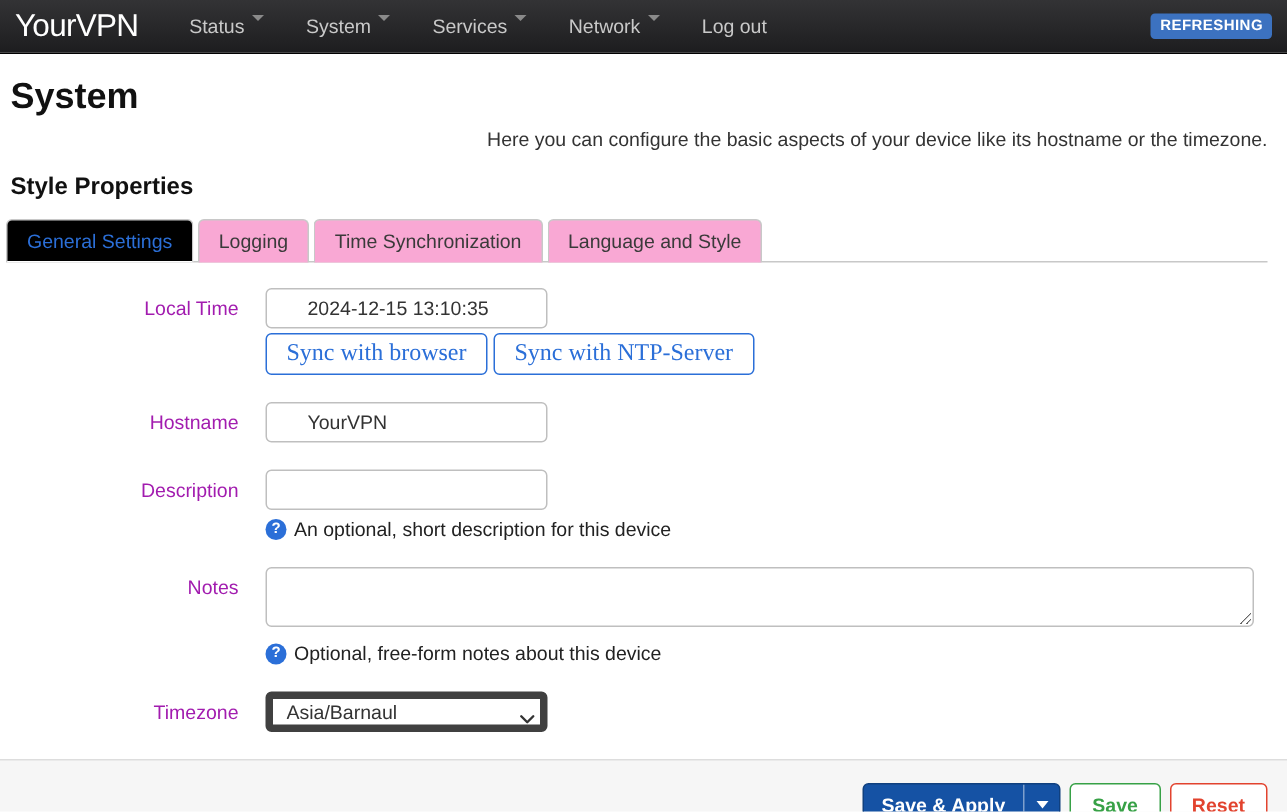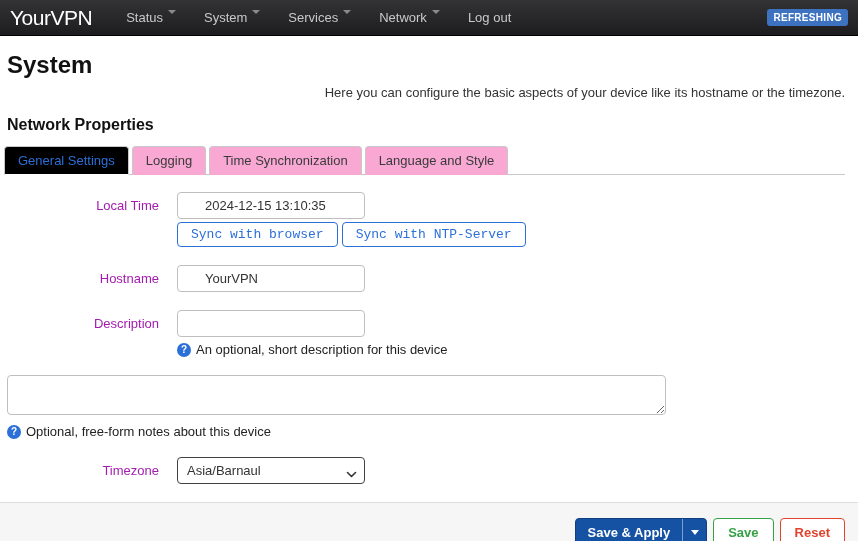--- a/index.html
+++ b/index.html
@@ -125,22 +125,22 @@
     color: #333;
     font-family: "Liberation Sans", sans-serif;
     background: #fff;
     outline: none;
   }
   .sync-row { display: flex; gap: 4px; margin-top: 3px; }
   .btn-sync {
     background: #fff;
     border: 1px solid #2b6fd8;
     color: #2b6fd8;
-    font-size: 13px;
-    font-family: Liberation Mono, monospace;
+    font-size: 16px;
+    font-family: Liberation Serif, serif;
     border-radius: 4px;
     padding: 4px 13px;
     cursor: pointer;
   }
   .help-line {
     display: flex;
     align-items: center;
     gap: 5px;
     margin-top: 5px;
     font-size: 13px;
@@ -168,21 +168,21 @@
     font-size: 13px;
     font-family: "Liberation Sans", sans-serif;
     color: #333;
     resize: both;
     outline: none;
   }
   .select-wrap { position: relative; width: 188px; }
   .tz-select {
     width: 188px;
     height: 27px;
-    border: 1px solid #404040;
+    border: 5px solid #404040;
     border-radius: 4px;
     background: #fff;
     font-size: 13px;
     font-family: "Liberation Sans", sans-serif;
     color: #333;
     padding: 0 24px 0 9px;
     -webkit-appearance: none;
     appearance: none;
     outline: none;
   }
@@ -270,21 +270,21 @@
   </span>
   <span class="nav-item">
     <span>Log out</span>
   </span>
   <span class="badge">REFRESHING</span>
 </header>
 
 <div class="content">
   <h1 class="page-title">System</h1>
   <p class="page-desc">Here you can configure the basic aspects of your device like its hostname or the timezone.</p>
-  <h3 class="section-title">Network Properties</h3>
+  <h3 class="section-title">Style Properties</h3>
 
   <div class="tabs">
     <span class="tab active">General Settings</span>
     <span class="tab">Logging</span>
     <span class="tab">Time Synchronization</span>
     <span class="tab">Language and Style</span>
   </div>
 
   <div class="form">
 
@@ -311,20 +311,21 @@
       <div class="row-field">
         <input class="text-input" type="text" value="" style="">
         <div class="help-line">
           <span class="help-icon"></span>
           <span>An optional, short description for this device</span>
         </div>
       </div>
     </div>
 
     <div class="row">
+      <div class="row-label">Notes</div>
       <div class="row-field">
         <textarea class="notes-area" style=""></textarea>
         <div class="help-line">
           <span class="help-icon"></span>
           <span>Optional, free-form notes about this device</span>
         </div>
       </div>
     </div>
 
     <div class="row">

